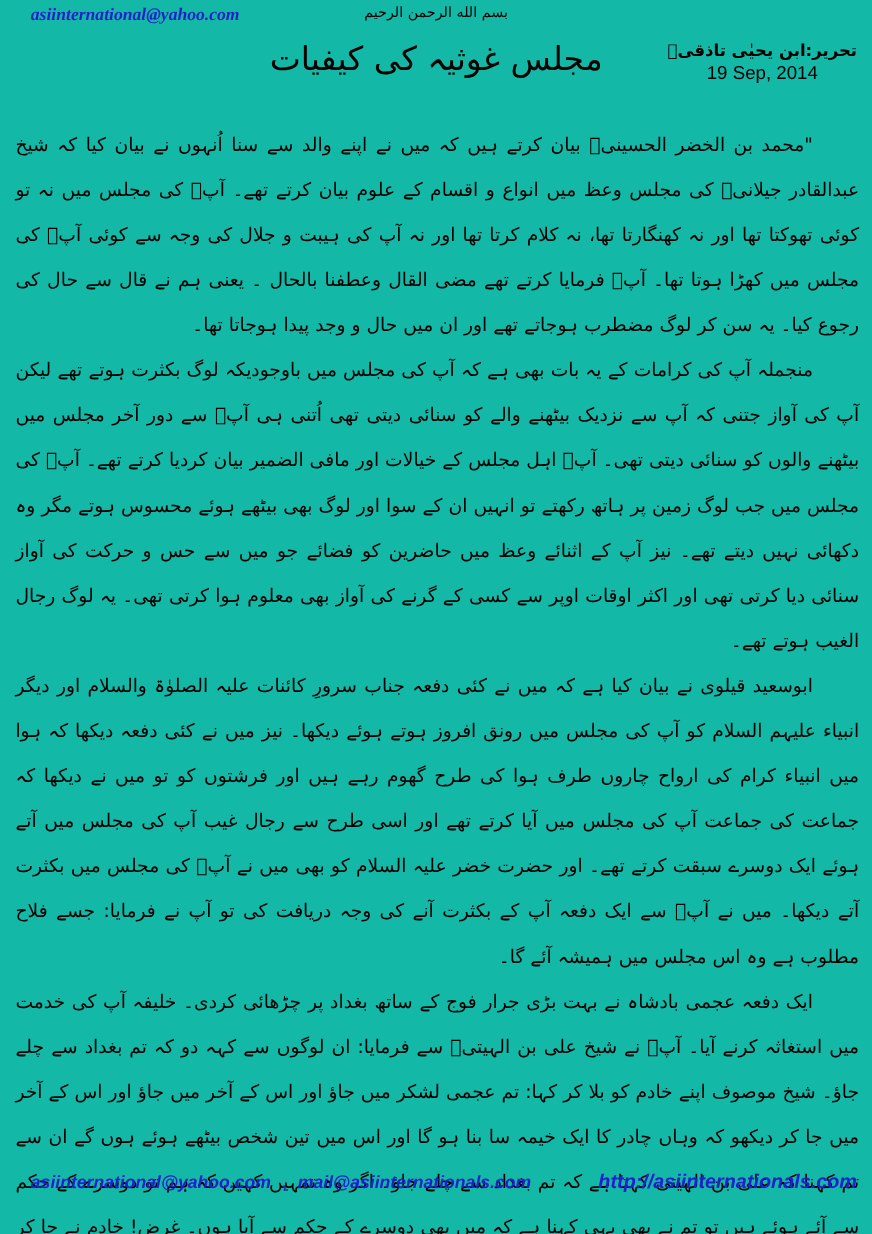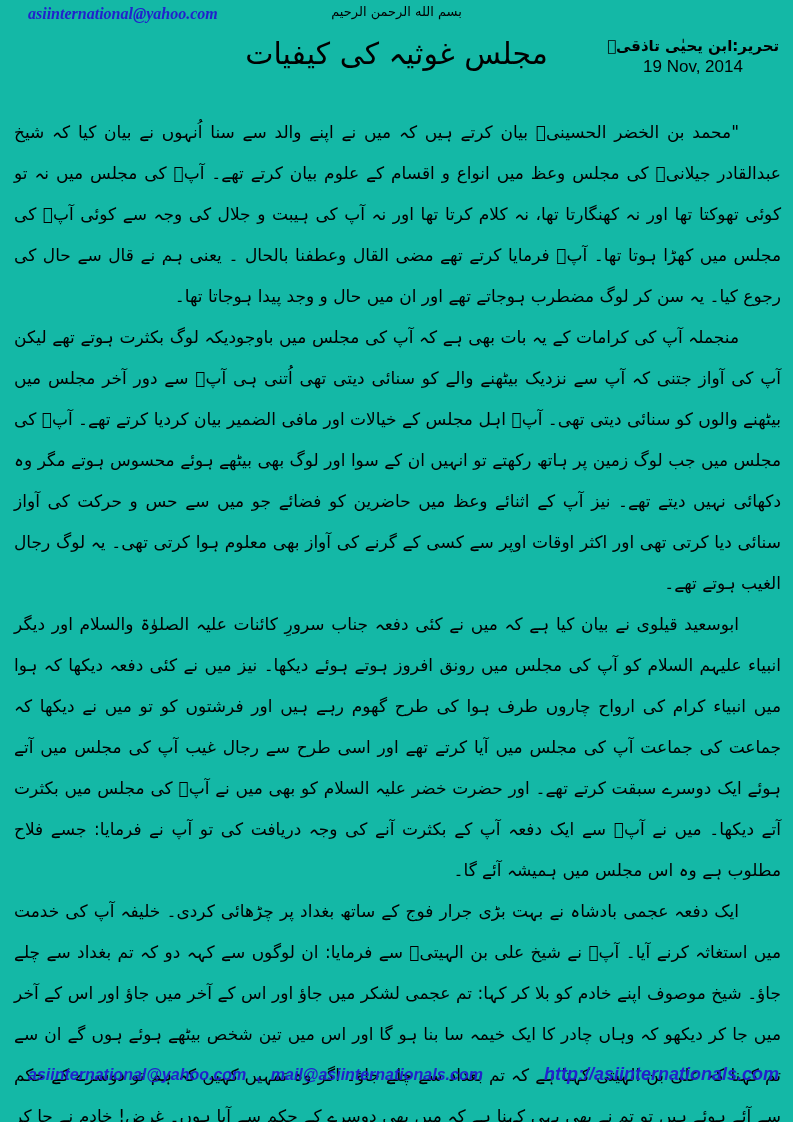--- a/index.html
+++ b/index.html
@@ -108,21 +108,21 @@
 <body>
 
 <div class="page">
 
   <a class="header-email">asiinternational@yahoo.com</a>
 
   <div class="bismillah">بسم الله الرحمن الرحيم</div>
 
   <div class="byline-block">
     <div class="byline">تحریر:ابن یحیٰی تاذقیؒ</div>
-    <div class="date">19 Nov, 2014</div>
+    <div class="date">19 Sep, 2014</div>
   </div>
 
   <h1 class="title">مجلس غوثیہ کی کیفیات</h1>
 
   <div class="body-text">
     <p>"محمد بن الخضر الحسینیؒ بیان کرتے ہیں کہ میں نے اپنے والد سے سنا اُنہوں نے بیان کیا کہ شیخ عبدالقادر جیلانیؒ کی مجلس وعظ میں انواع و اقسام کے علوم بیان کرتے تھے۔ آپؒ کی مجلس میں نہ تو کوئی تھوکتا تھا اور نہ کھنگارتا تھا، نہ کلام کرتا تھا اور نہ آپ کی ہیبت و جلال کی وجہ سے کوئی آپؒ کی مجلس میں کھڑا ہوتا تھا۔ آپؒ فرمایا کرتے تھے مضی القال وعطفنا بالحال ۔ یعنی ہم نے قال سے حال کی رجوع کیا۔ یہ سن کر لوگ مضطرب ہوجاتے تھے اور ان میں حال و وجد پیدا ہوجاتا تھا۔</p>
     <p>منجملہ آپ کی کرامات کے یہ بات بھی ہے کہ آپ کی مجلس میں باوجودیکہ لوگ بکثرت ہوتے تھے لیکن آپ کی آواز جتنی کہ آپ سے نزدیک بیٹھنے والے کو سنائی دیتی تھی اُتنی ہی آپؒ سے دور آخر مجلس میں بیٹھنے والوں کو سنائی دیتی تھی۔ آپؒ اہل مجلس کے خیالات اور مافی الضمیر بیان کردیا کرتے تھے۔ آپؒ کی مجلس میں جب لوگ زمین پر ہاتھ رکھتے تو انہیں ان کے سوا اور لوگ بھی بیٹھے ہوئے محسوس ہوتے مگر وہ دکھائی نہیں دیتے تھے۔ نیز آپ کے اثنائے وعظ میں حاضرین کو فضائے جو میں سے حس و حرکت کی آواز سنائی دیا کرتی تھی اور اکثر اوقات اوپر سے کسی کے گرنے کی آواز بھی معلوم ہوا کرتی تھی۔ یہ لوگ رجال الغیب ہوتے تھے۔</p>
     <p>ابوسعید قیلوی نے بیان کیا ہے کہ میں نے کئی دفعہ جناب سرورِ کائنات علیہ الصلوٰۃ والسلام اور دیگر انبیاء علیہم السلام کو آپ کی مجلس میں رونق افروز ہوتے ہوئے دیکھا۔ نیز میں نے کئی دفعہ دیکھا کہ ہوا میں انبیاء کرام کی ارواح چاروں طرف ہوا کی طرح گھوم رہے ہیں اور فرشتوں کو تو میں نے دیکھا کہ جماعت کی جماعت آپ کی مجلس میں آیا کرتے تھے اور اسی طرح سے رجال غیب آپ کی مجلس میں آتے ہوئے ایک دوسرے سبقت کرتے تھے۔ اور حضرت خضر علیہ السلام کو بھی میں نے آپؒ کی مجلس میں بکثرت آتے دیکھا۔ میں نے آپؒ سے ایک دفعہ آپ کے بکثرت آنے کی وجہ دریافت کی تو آپ نے فرمایا: جسے فلاح مطلوب ہے وہ اس مجلس میں ہمیشہ آئے گا۔</p>
     <p>ایک دفعہ عجمی بادشاہ نے بہت بڑی جرار فوج کے ساتھ بغداد پر چڑھائی کردی۔ خلیفہ آپ کی خدمت میں استغاثہ کرنے آیا۔ آپؒ نے شیخ علی بن الہیتیؒ سے فرمایا: ان لوگوں سے کہہ دو کہ تم بغداد سے چلے جاؤ۔ شیخ موصوف اپنے خادم کو بلا کر کہا: تم عجمی لشکر میں جاؤ اور اس کے آخر میں جاؤ اور اس کے آخر میں جا کر دیکھو کہ وہاں چادر کا ایک خیمہ سا بنا ہو گا اور اس میں تین شخص بیٹھے ہوئے ہوں گے ان سے تم کہنا کہ علی بن الہیتی کہتا ہے کہ تم بغداد سے چلے جاؤ۔ اگر وہ تمہیں کہیں کہ ہم تو دوسرے کے حکم سے آئے ہوئے ہیں تو تم نے بھی یہی کہنا ہے کہ میں بھی دوسرے کے حکم سے آیا ہوں۔ غرض! خادم نے جا کر انہیں شیخ موصوف کا حکم سنایا وہ کہنے لگے کہ ہم تو دوسرے کے حکم سے آئے ہوئے ہیں۔ خادم نے کہا: کہ میں بھی دوسرے کے حکم سے آیا ہوں۔ تو یہ سن کر ان میں سے ایک شخص نے ہاتھ بڑھایا اور چادر کے بندھن کھول ڈالے اور چادر لپیٹ کر یہ تینوں شخص واپس ہوئے اور اسی وقت ان کے لشکر نے بھی خیمے گرا کر اپنا راستہ لیا۔</p>
   </div>

